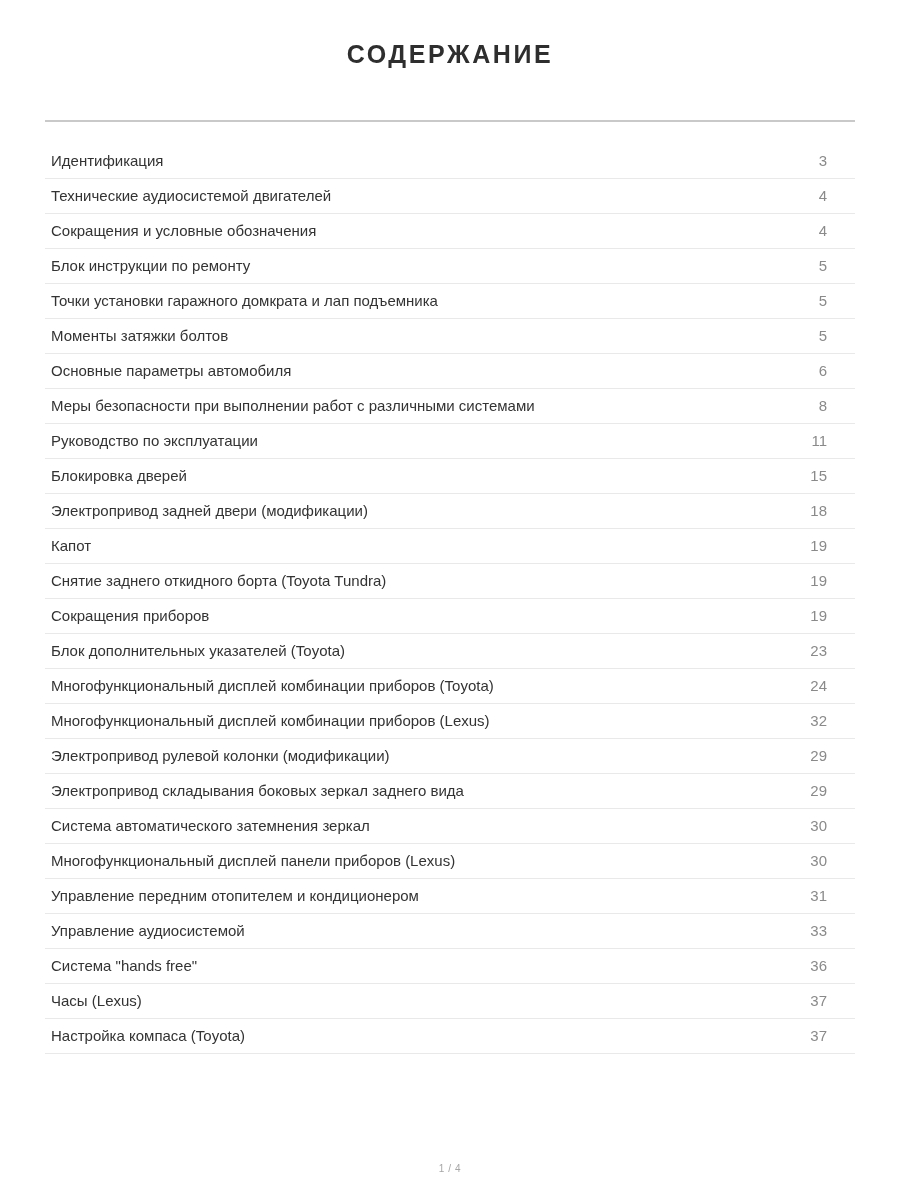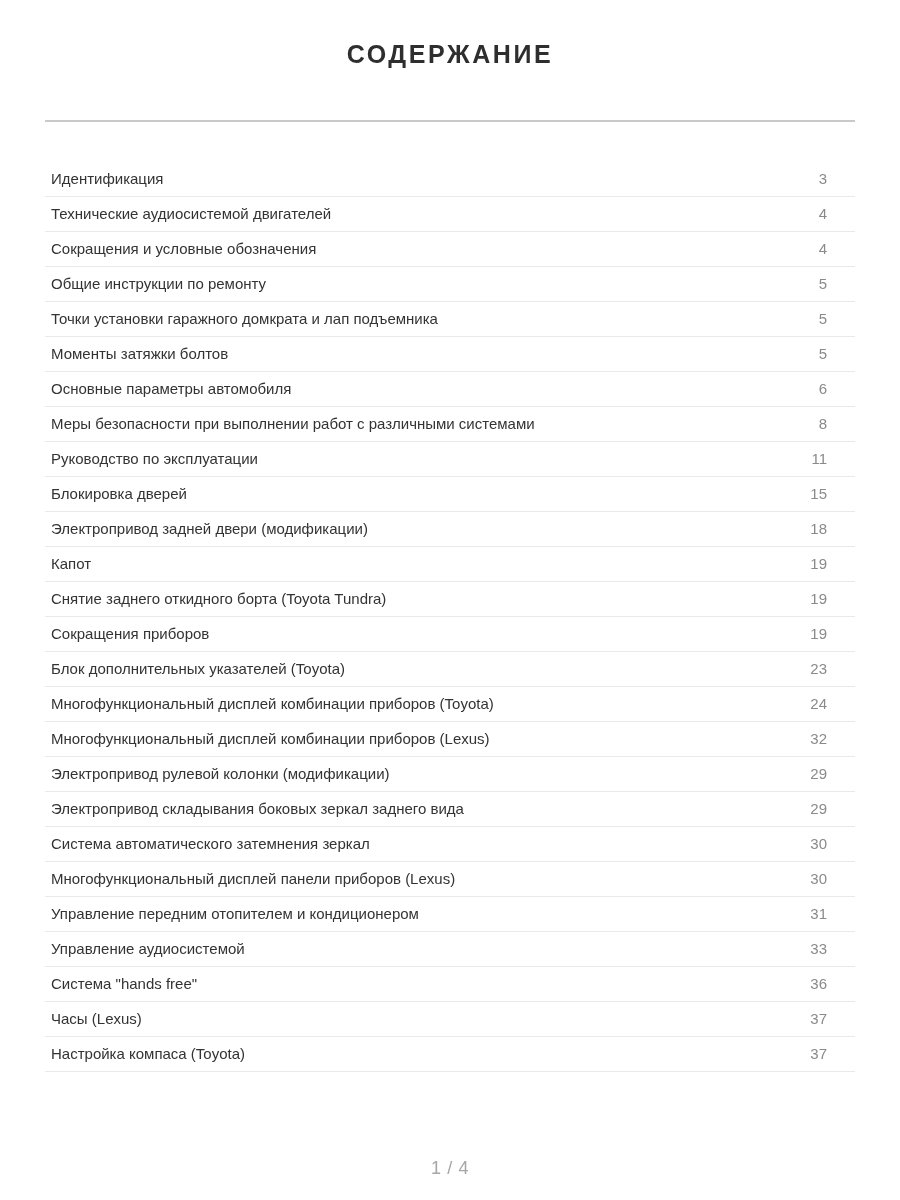--- a/index.html
+++ b/index.html
@@ -42,21 +42,21 @@
 
   
   .title-rule {
     height: 2px;
     background: #c9c9c9;
     margin: 51px 45px 0 45px;
   }
 
   
   .toc {
-    margin: 40px 45px 0 45px;
+    margin: 22px 45px 0 45px;
     border-collapse: collapse;
     width: calc(900px - 90px);
     table-layout: fixed;
   }
   .toc tr {
     height: 34px;
   }
   .toc td {
     border-bottom: 1px solid #e9e9e9;
     padding: 0;
@@ -83,21 +83,21 @@
     position: absolute;
     left: 0;
     right: 0;
     bottom: 0;
     height: 64px;
     display: flex;
     align-items: center;
     justify-content: center;
   }
   .page-footer .footer-label {
-    font-size: 18px;
+    font-size: 10px;
     color: #a6a6a6;
     letter-spacing: 0.6px;
   }
 </style>
 </head>
 <body>
 
 <div class="page">
 
   <h1 class="doc-title">СОДЕРЖАНИЕ</h1>
@@ -112,21 +112,21 @@
         </tr>
         <tr>
           <td class="entry-title">Технические аудиосистемой двигателей</td>
           <td class="entry-page">4</td>
         </tr>
         <tr>
           <td class="entry-title">Сокращения и условные обозначения</td>
           <td class="entry-page">4</td>
         </tr>
         <tr>
-          <td class="entry-title">Общие инструкции по ремонту</td>
+          <td class="entry-title">Блок инструкции по ремонту</td>
           <td class="entry-page">5</td>
         </tr>
         <tr>
           <td class="entry-title">Точки установки гаражного домкрата и лап подъемника</td>
           <td class="entry-page">5</td>
         </tr>
         <tr>
           <td class="entry-title">Моменты затяжки болтов</td>
           <td class="entry-page">5</td>
         </tr>

